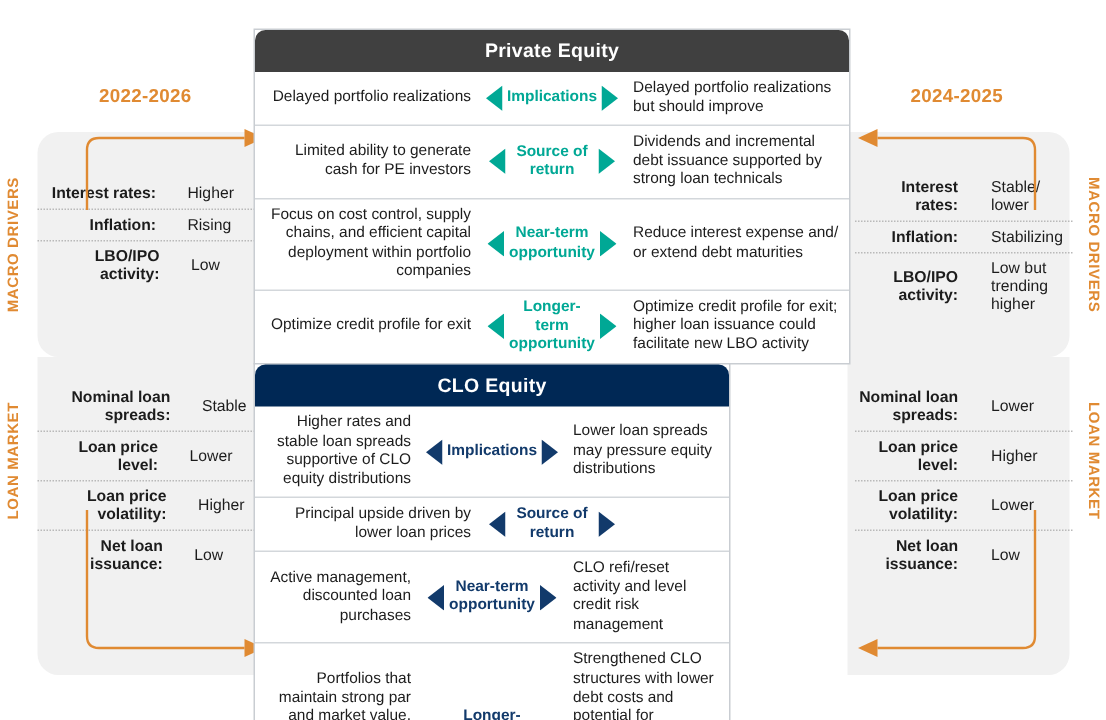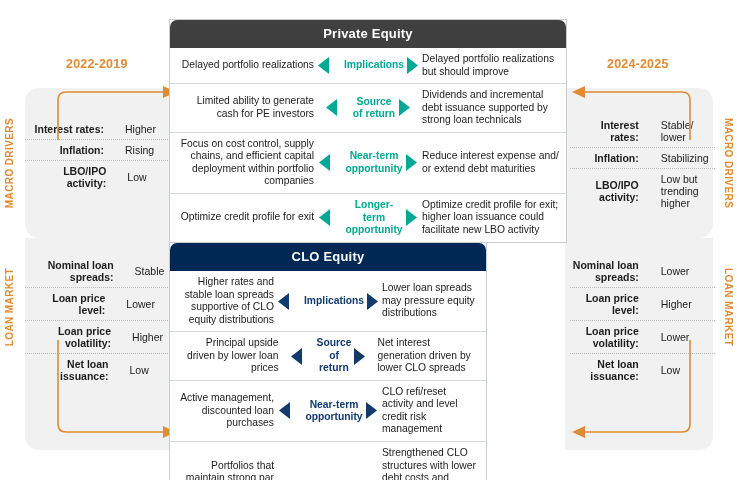--- a/index.html
+++ b/index.html
@@ -114,38 +114,38 @@
     font-weight:bold;
     font-size:10.3px;
     line-height:1.2;
     gap:3px;
   }
   .cell.right{width:150px;justify-content:flex-start;text-align:left;}
   #pe-card .cell.mid{color:#00a895;}
   #clo-card .cell.mid{color:#123a6b;}
 
   .tri{flex:0 0 auto;display:block;}
-  .midlabel{flex:1 1 auto;margin-left:12px;}
+  .midlabel{flex:1 1 auto;}
 </style>
 </head>
 <body>
 
 <div class="canvas">
 
   <div class="panel tl"></div>
   <div class="panel bl"></div>
   <div class="panel tr"></div>
   <div class="panel br"></div>
 
   <div class="rail left" style="top:118px;">MACRO DRIVERS</div>
   <div class="rail left" style="top:268px;">LOAN MARKET</div>
   <div class="rail right" style="top:118px;">MACRO DRIVERS</div>
   <div class="rail right" style="top:268px;">LOAN MARKET</div>
 
-  <div class="year" style="left:66px;top:57px;">2022-2019</div>
+  <div class="year" style="left:66px;top:57px;">2022-2026</div>
   <div class="year" style="left:607px;top:57px;">2024-2025</div>
 
   <svg class="flow" viewBox="0 0 737 480">
 
     <path d="M58,140 L58,100 Q58,92 66,92 L163,92" fill="none" stroke="#E08A32" stroke-width="1.6"></path>
     <polygon points="163,86 176,92 163,98" fill="#E08A32"></polygon>
 
     <path d="M58,340 L58,424 Q58,432 66,432 L163,432" fill="none" stroke="#E08A32" stroke-width="1.6"></path>
     <polygon points="163,426 176,432 163,438" fill="#E08A32"></polygon>
 
@@ -310,21 +310,20 @@
           <div class="cell left">Principal upside driven by lower loan prices</div>
           <div class="cell mid">
             <svg width="11" height="17" viewBox="0 0 11 17" class="tri">
               <polygon points="11,0 11,17 0,8.5" fill="#123a6b"></polygon>
             </svg>
             <span class="midlabel">Source of return</span>
             <svg width="11" height="17" viewBox="0 0 11 17" class="tri">
               <polygon points="0,0 0,17 11,8.5" fill="#123a6b"></polygon>
             </svg>
           </div>
-          <div class="cell right">Net interest generation driven by lower CLO spreads</div>
         </div>
         <div class="row">
           <div class="cell left">Active management, discounted loan purchases</div>
           <div class="cell mid">
             <svg width="11" height="17" viewBox="0 0 11 17" class="tri">
               <polygon points="11,0 11,17 0,8.5" fill="#123a6b"></polygon>
             </svg>
             <span class="midlabel">Near-term opportunity</span>
             <svg width="11" height="17" viewBox="0 0 11 17" class="tri">
               <polygon points="0,0 0,17 11,8.5" fill="#123a6b"></polygon>

